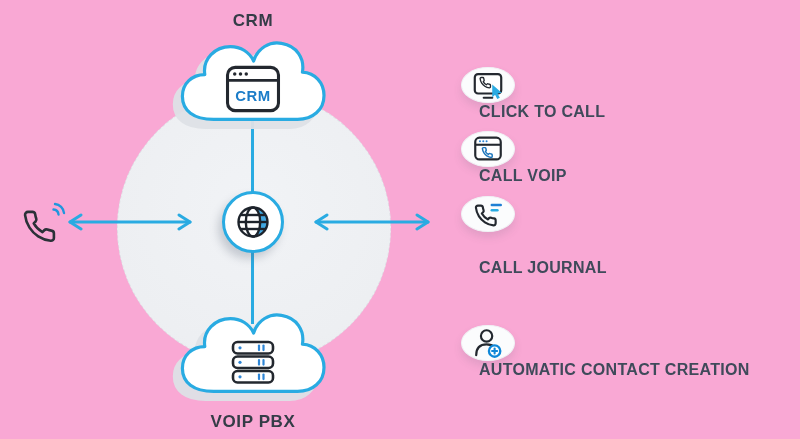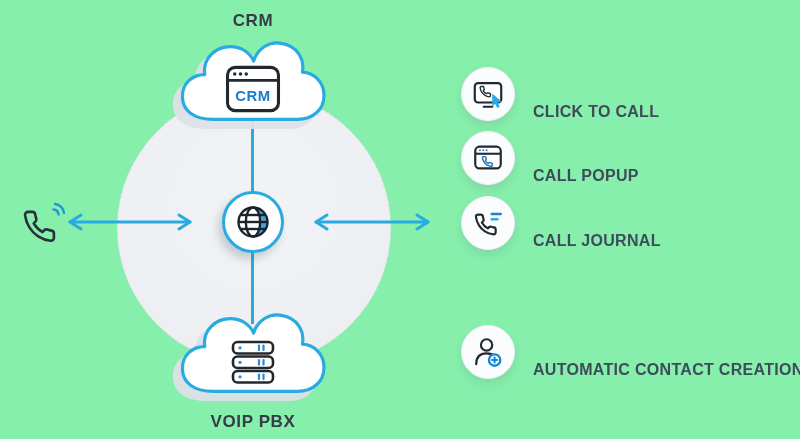--- a/index.html
+++ b/index.html
@@ -1,17 +1,17 @@
 <!DOCTYPE html>
 <html><head>
 <meta charset="utf-8">
 <style>
   html,body { margin:0; padding:0; background:#ffffff; }
   .canvas {
-    position:relative; width:800px; height:439px; background:#86efac;
+    position:relative; width:800px; height:439px; background:#f9a8d4;
     font-family:"Liberation Sans", sans-serif; overflow:hidden;
   }
   .abs { position:absolute; }
 
   
   .big-circle {
     left:117px; top:91px; width:272px; height:272px; border-radius:50%;
     background:radial-gradient(circle at 50% 42%, #f1f3f6 0%, #edeff2 70%, #eaecef 100%);
     border:1px dashed #dfe2e7; z-index:0;
   }
@@ -45,21 +45,21 @@
   .node-title.voip { left:193px; top:412px; width:120px; }
 
   
   .phone-endpoint { left:22px; top:198px; z-index:1; }
   .arrow { z-index:1; }
   .arrow.left { left:64px; top:213px; }
   .arrow.right { left:310px; top:213px; }
 
   
   .feature-row {
-    left:461px; height:54px; display:flex; align-items:flex-end; z-index:2;
+    left:461px; height:54px; display:flex; align-items:flex-start; z-index:2;flex-direction:column;
   }
   .feature-circle {
     width:54px; height:54px; border-radius:50%; background:#fbfcfd;
     border:1px solid #f0f2f5; box-sizing:border-box;
     display:flex; align-items:center; justify-content:center;
     box-shadow:0 5px 9px rgba(70,82,102,0.13);
   }
   .feature-label {
     margin-left:18px; color:#3f4a5a; font-weight:bold; font-size:16px;
     letter-spacing:0.3px; white-space:nowrap;
@@ -182,24 +182,24 @@
         <rect x="4.5" y="6" width="27" height="23" rx="4.5" fill="#ffffff" stroke="#23282f" stroke-width="2.3"></rect>
         <line x1="4.5" y1="13.5" x2="31.5" y2="13.5" stroke="#23282f" stroke-width="2.2"></line>
         <circle cx="9.5" cy="9.8" r="1.1" fill="#2e86d6"></circle>
         <circle cx="13" cy="9.8" r="1.1" fill="#2e86d6"></circle>
         <circle cx="16.5" cy="9.8" r="1.1" fill="#2e86d6"></circle>
         <g transform="translate(11,15.5) scale(0.52)">
           <path d="M22 16.92v3a2 2 0 0 1-2.18 2 19.79 19.79 0 0 1-8.63-3.07 19.5 19.5 0 0 1-6-6 19.79 19.79 0 0 1-3.07-8.67A2 2 0 0 1 4.11 2h3a2 2 0 0 1 2 1.72 12.84 12.84 0 0 0 .7 2.81 2 2 0 0 1-.45 2.11L8.09 9.91a16 16 0 0 0 6 6l1.27-1.27a2 2 0 0 1 2.11-.45 12.84 12.84 0 0 0 2.81.7A2 2 0 0 1 22 16.92z" fill="none" stroke="#1b75bc" stroke-width="3" stroke-linecap="round" stroke-linejoin="round"></path>
         </g>
       </svg>
     </div>
-    <span class="feature-label">CALL POPUP</span>
-  </div>
-
-  <div class="abs feature-row" style="top:196px;">
+    <span class="feature-label">CALL VOIP</span>
+  </div>
+
+  <div class="abs feature-row" style="top:196px;gap:27px;">
     <div class="feature-circle">
       <svg viewBox="0 0 36 36" width="34" height="34">
         <g transform="translate(3,7) scale(1.05)">
           <path d="M22 16.92v3a2 2 0 0 1-2.18 2 19.79 19.79 0 0 1-8.63-3.07 19.5 19.5 0 0 1-6-6 19.79 19.79 0 0 1-3.07-8.67A2 2 0 0 1 4.11 2h3a2 2 0 0 1 2 1.72 12.84 12.84 0 0 0 .7 2.81 2 2 0 0 1-.45 2.11L8.09 9.91a16 16 0 0 0 6 6l1.27-1.27a2 2 0 0 1 2.11-.45 12.84 12.84 0 0 0 2.81.7A2 2 0 0 1 22 16.92z" fill="none" stroke="#23282f" stroke-width="2.2" stroke-linecap="round" stroke-linejoin="round"></path>
         </g>
         <line x1="22" y1="8.5" x2="31.5" y2="8.5" stroke="#1f7fd4" stroke-width="2.6" stroke-linecap="round"></line>
         <line x1="22" y1="14" x2="28" y2="14" stroke="#29abe2" stroke-width="2.6" stroke-linecap="round"></line>
       </svg>
     </div>
     <span class="feature-label">CALL JOURNAL</span>

